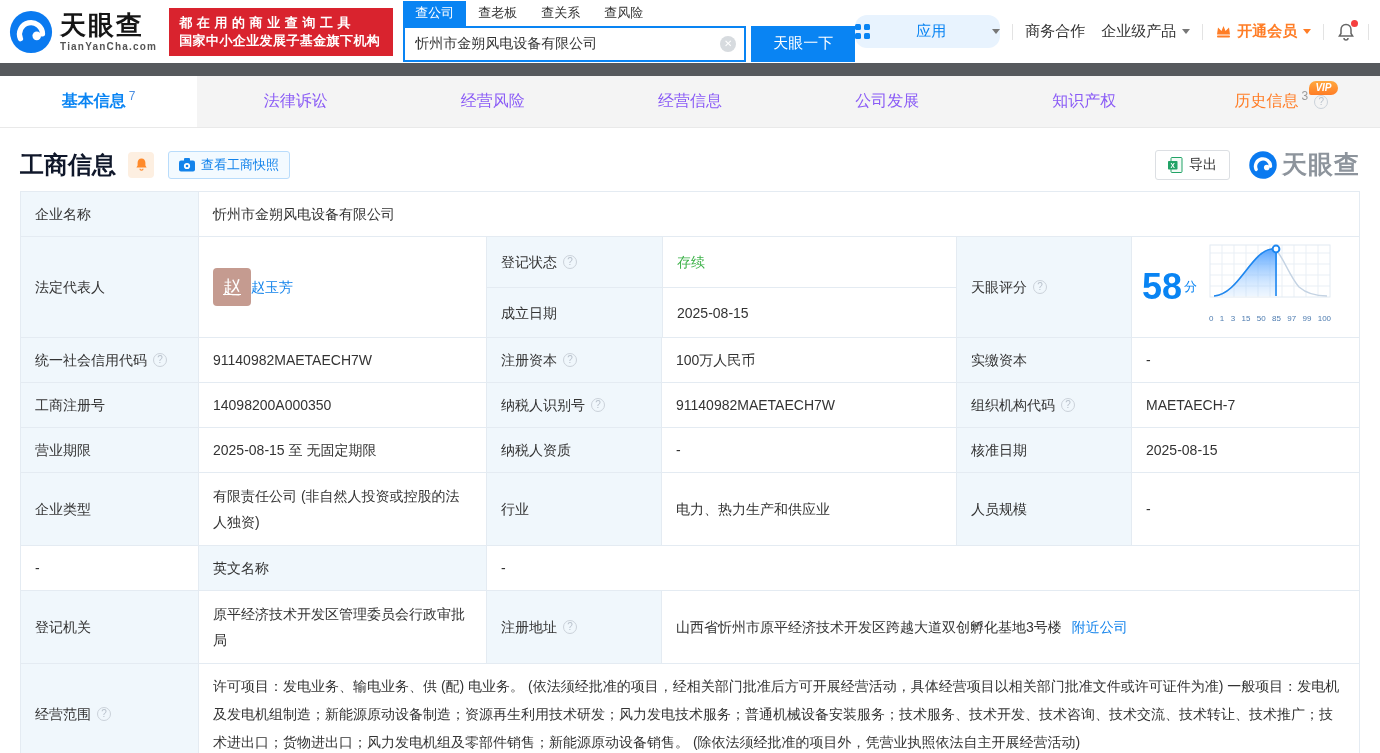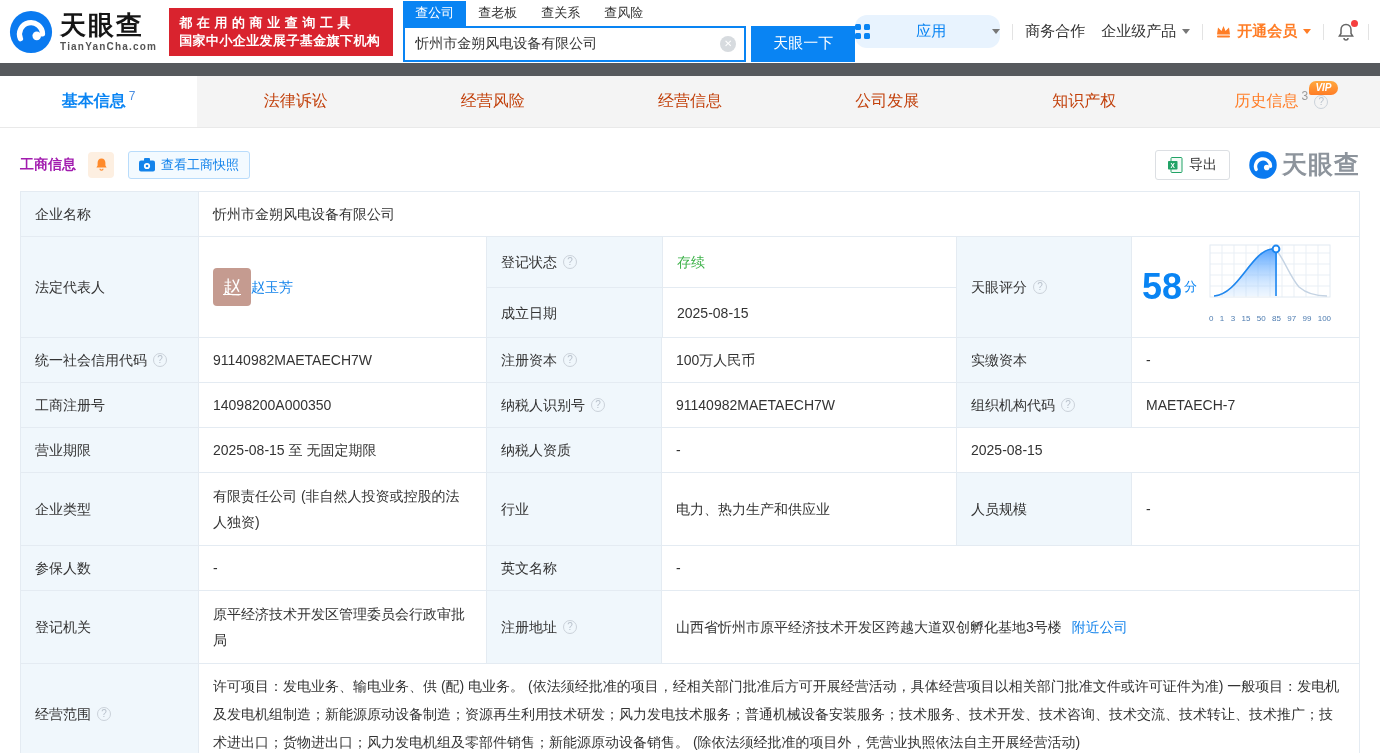--- a/index.html
+++ b/index.html
@@ -34,30 +34,30 @@
   .caret{display:inline-block; width:0; height:0; border-left:4px solid transparent; border-right:4px solid transparent; border-top:5px solid #777; margin-left:6px;}
   .caret.or{border-top-color:var(--orange);}
   .sep{width:1px; height:16px; background:#E3E3E3; margin:0 12px; flex-shrink:0;}
   .ritem{color:#333; cursor:pointer; display:flex; align-items:center;}
   .ritem+.ritem{margin-left:16px;}
   .vip-link{color:var(--orange); font-weight:bold;}
   .bell-wrap{position:relative; cursor:pointer; display:flex;}
   .reddot{position:absolute; top:-2px; right:-2px; width:7px; height:7px; background:#F53F3F; border-radius:50%;}
   .gray-strip{height:13px; background:#56595D;}
   .tabbar{height:52px; background:#F4F4F4; display:flex; border-bottom:1px solid #E9E9E9;}
-  .tab{flex:1; display:flex; align-items:center; justify-content:center; font-size:16px; color:#c2410c; cursor:pointer; position:relative;}
+  .tab{flex:1; display:flex; align-items:center; justify-content:center; font-size:16px; color:#8b5cf6; cursor:pointer; position:relative;}
   .tab.active{background:#fff; color:var(--blue); font-weight:bold;}
   .tab sup{font-size:12px; margin-left:3px; position:relative; top:-6px; font-weight:normal;}
   .tab.active sup{color:#4C8FE2;}
   .tab.hist{color:var(--orange);}
   .tab.hist sup{color:#9B9B9B;}
   .vipbadge{position:absolute; top:5px; left:50%; margin-left:28px; background:linear-gradient(180deg,#FFA940,#FF7D26); color:#fff; font-size:10px; font-weight:bold; font-style:italic; padding:1px 6px 2px; border-radius:7px 7px 7px 2px;}
   .help{display:inline-flex; width:14px; height:14px; border:1px solid #CBD2DA; border-radius:50%; color:#B9C2CC; font-size:10px; align-items:center; justify-content:center; margin-left:6px; flex-shrink:0; cursor:pointer;}
   .sec-head{display:flex; align-items:center; margin:20px 20px 10px;}
-  .sec-title{font-size:14px; font-weight:bold; color:#a21caf;}
+  .sec-title{font-size:24px; font-weight:bold; color:#0f172a;}
   .bell-chip{width:26px; height:26px; background:#FDEFE1; border-radius:4px; margin-left:12px; display:flex; align-items:center; justify-content:center; cursor:pointer;}
   .snap-btn{margin-left:14px; height:28px; display:flex; align-items:center; gap:6px; padding:0 10px; background:#F3FAFF; border:1px solid #B9DCFB; border-radius:3px; color:var(--link); font-size:13px; cursor:pointer;text-align:center;}
   .right-tools{margin-left:auto; display:flex; align-items:center;}
   .export-btn{height:30px; display:flex; align-items:center; gap:6px; padding:0 12px; background:#fff; border:1px solid #DCDFE3; border-radius:3px; font-size:14px; color:#333; cursor:pointer;}
   .wm{display:flex; align-items:center; margin-left:18px;}
   .wm-ic{width:30px; height:30px;}
   .wm-name{font-size:25px; font-weight:bold; color:#8D949C; margin-left:4px; letter-spacing:1px;}
   .table{margin:0 20px; border:1px solid var(--bd); font-size:14px;}
   .trow{display:grid; grid-template-columns:177px 288px 175px 295px 175px 1fr;}
   .trow+.trow{border-top:1px solid var(--bd);}
@@ -333,34 +333,34 @@
       <span class="help">?</span>
     </div>
     <div class="tc">MAETAECH-7</div>
   </div>
 
   <div class="trow">
     <div class="tc tl">营业期限</div>
     <div class="tc">2025-08-15 至 无固定期限</div>
     <div class="tc tl">纳税人资质</div>
     <div class="tc">-</div>
+    <div class="tc tl">核准日期</div>
     <div class="tc">2025-08-15</div>
   </div>
 
   <div class="trow" style="min-height:64px">
     <div class="tc tl">企业类型</div>
     <div class="tc wrapval">有限责任公司 (非自然人投资或控股的法人独资)</div>
     <div class="tc tl">行业</div>
     <div class="tc">电力、热力生产和供应业</div>
     <div class="tc tl">人员规模</div>
     <div class="tc">-</div>
   </div>
 
   <div class="trow">
-    <div class="tc tl">参保人数</div>
     <div class="tc">-</div>
     <div class="tc tl">英文名称</div>
     <div class="tc sp3">-</div>
   </div>
 
   <div class="trow" style="min-height:68px">
     <div class="tc tl">登记机关</div>
     <div class="tc wrapval">原平经济技术开发区管理委员会行政审批局</div>
     <div class="tc tl">
       <span>注册地址</span>

